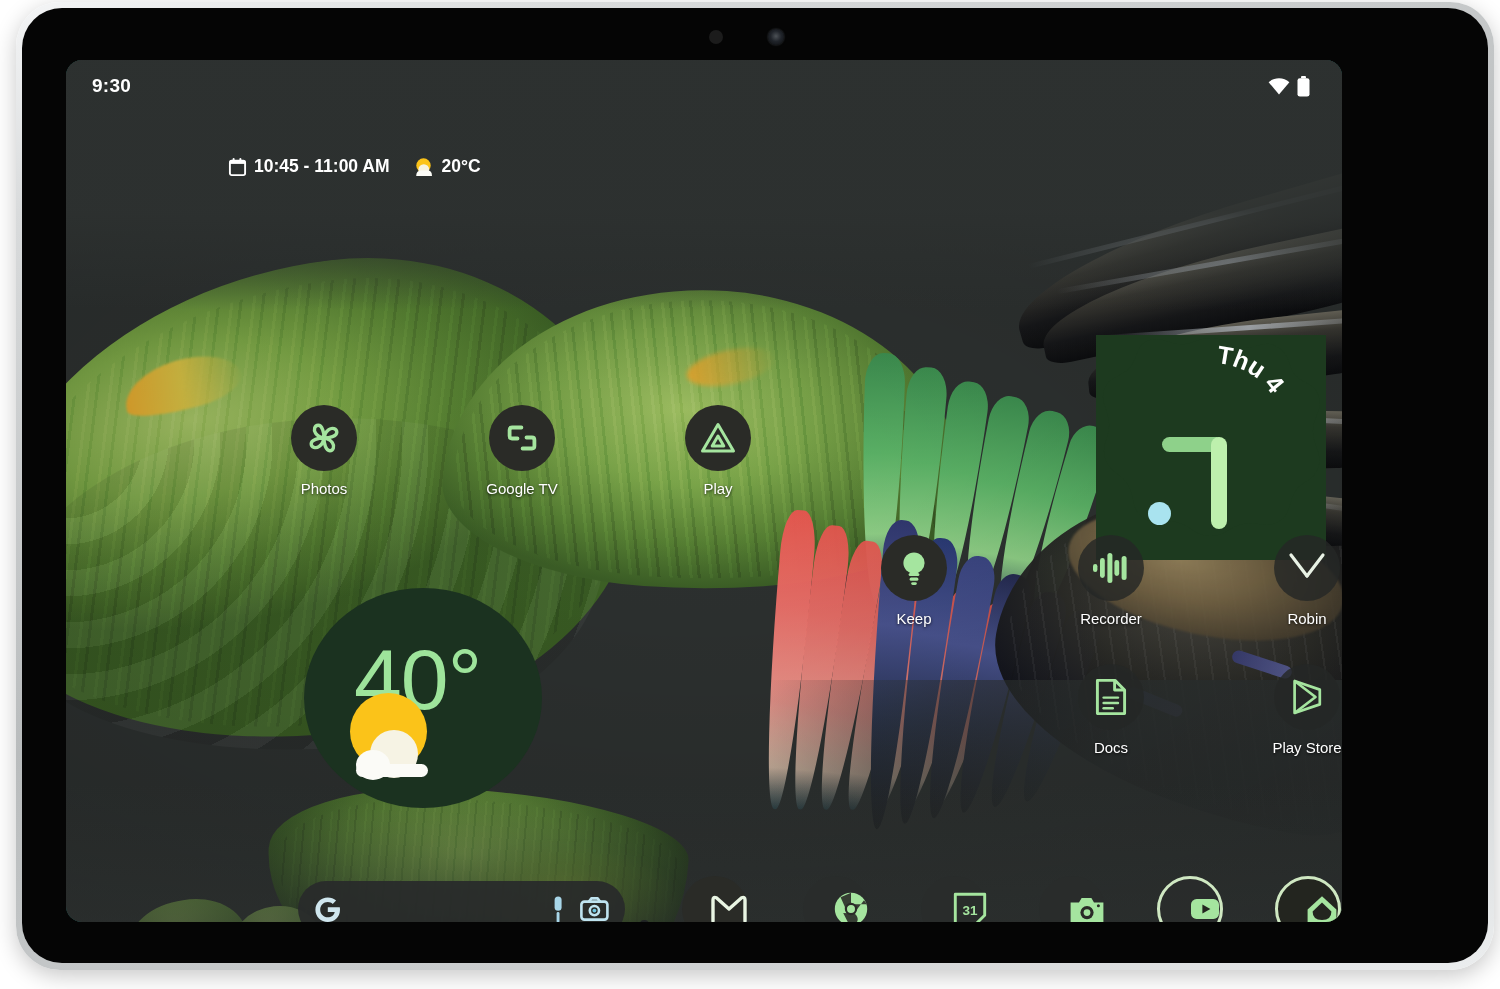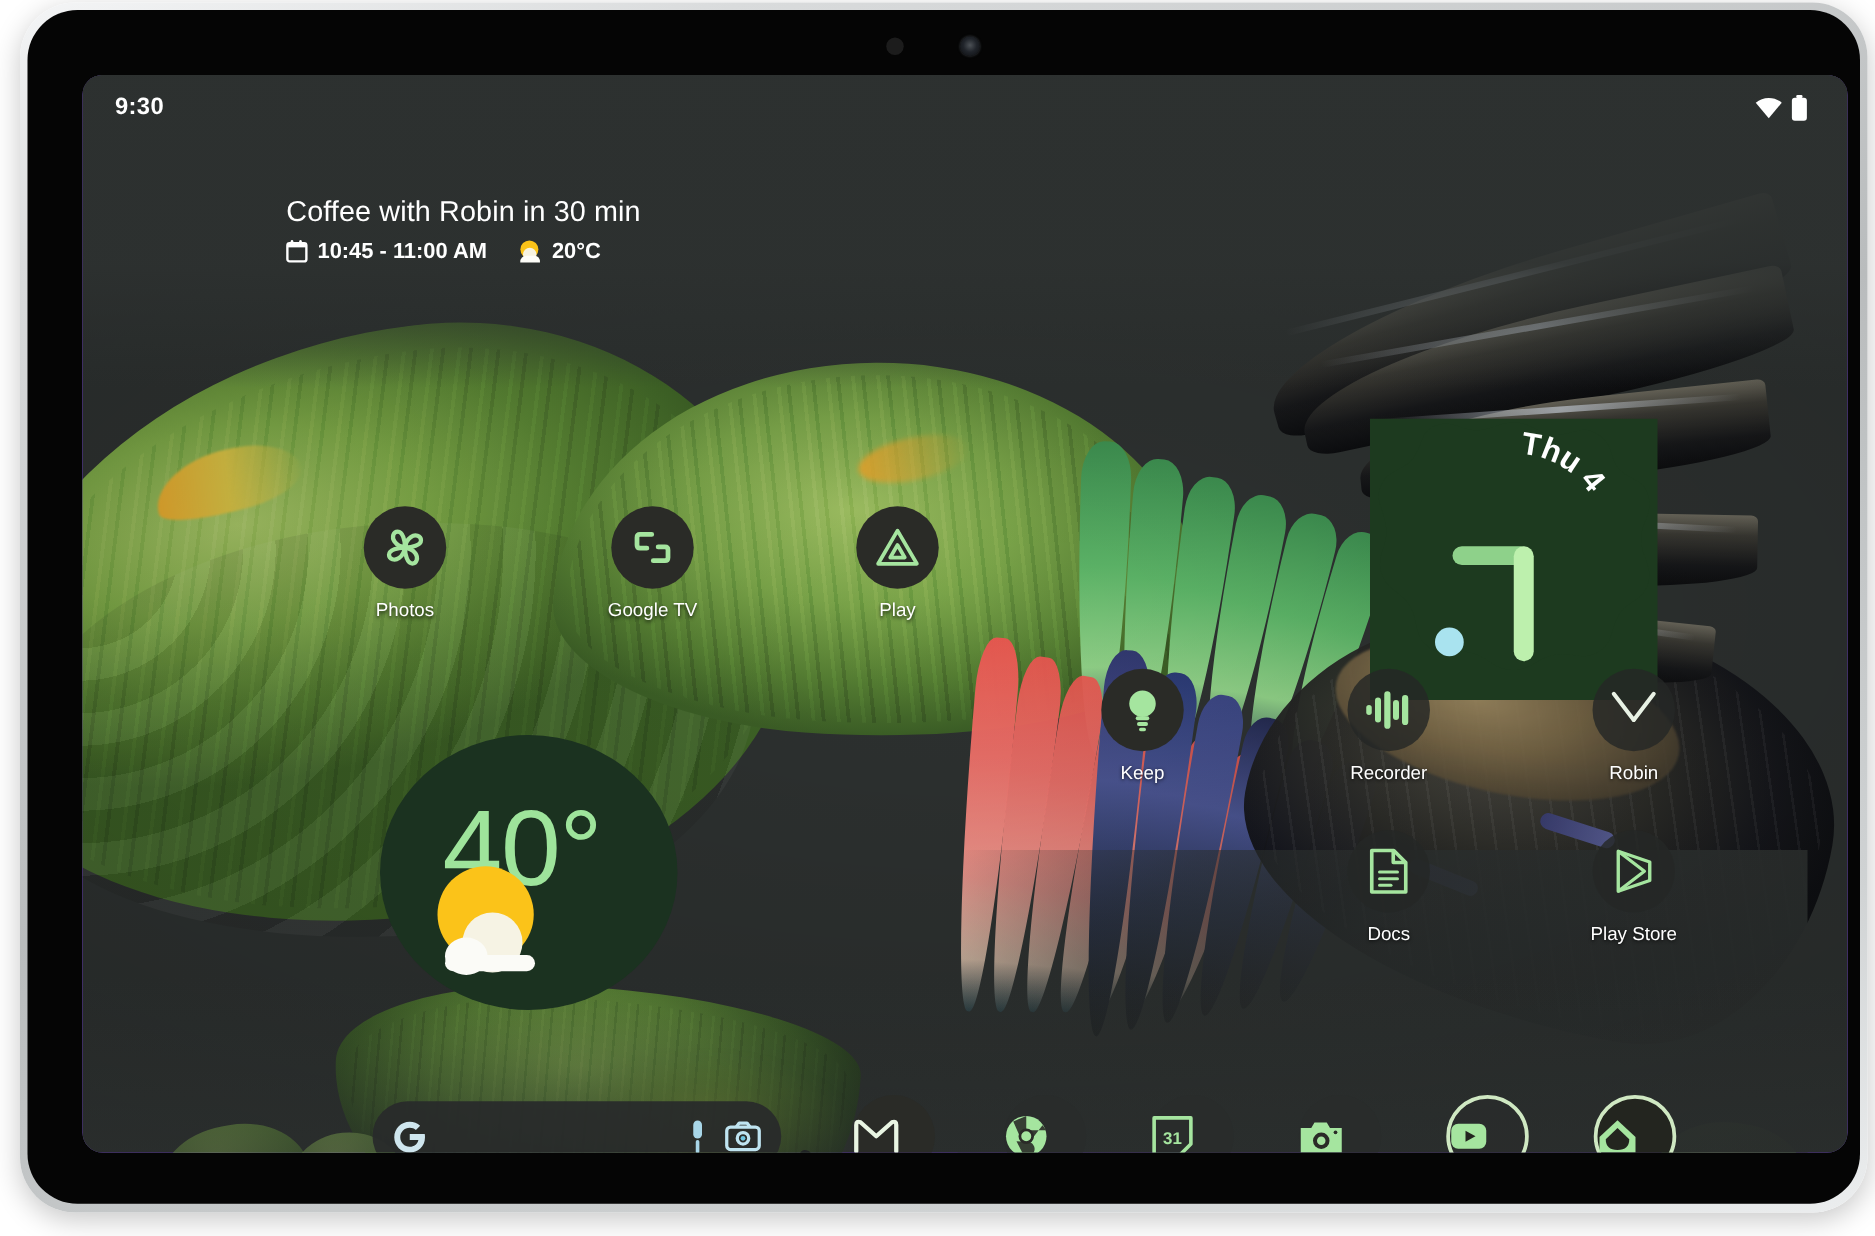--- a/index.html
+++ b/index.html
@@ -43,24 +43,24 @@
   .cam-dot.sensor { left: 687px; top: 22px; width: 14px; height: 14px; background: #1c1c1c; }
   .cam-dot.camera { left: 746px; top: 21px; width: 16px; height: 16px;
     background: radial-gradient(circle at 50% 45%, #4c5156 0%, #20242a 45%, #0b0c0e 100%);
     box-shadow: 0 0 2px rgba(120,130,140,0.5);
   }
 
   
   .screen {
     position: absolute;
     left: 66px; top: 60px;
-    width: 1412px; height: 862px;
+    width: 1276px; height: 862px;
     border-radius: 16px;
     overflow: hidden;
-    background: #8b5cf6;
+    background: #0f766e;
   }
 
   
   .wallpaper { position: absolute; inset: 0; background: #2d3130; }
   .wp-layer { position: absolute; }
 
   
   .wing-left-green {
     left: -90px; top: 205px; width: 660px; height: 470px;
     background:
@@ -407,21 +407,21 @@
   }
   .search-spacer { flex: 1; }
   .search-sep { width: 14px; }
 
   
   .dock-item {
     position: absolute;
     width: 66px; height: 66px;
     border-radius: 50%;
     background: #2a2b27;
-    display: flex; align-items: center; justify-content: flex-start;
+    display: flex; align-items: center; justify-content: flex-end;
     z-index: 22;
   }
   .dock-item.translucent { background: rgba(41,44,43,0.9); }
   .dock-item.ringed {
     background: rgba(41,44,43,0.55);
     border: 3px solid #cfe8c2;
   }
   .dock-item.ringed.solid-bg { background: #23251f; }
 
   svg { display: block; overflow: visible; }
@@ -513,21 +513,20 @@
         <span>
           <svg width="13" height="21" viewBox="0 0 13 21">
             <rect x="4" y="0" width="5" height="2.4" rx="1" fill="#ffffff"></rect>
             <rect x="0.5" y="2.2" width="12" height="18.4" rx="2.4" fill="#ffffff"></rect>
           </svg>
         </span>
       </div>
     </div>
 
     <div class="glance">
-      <div class="glance-title">Coffee with Robin in 30 min</div>
       <div class="glance-sub">
         <span>
           <svg width="17" height="18" viewBox="0 0 17 18">
             <rect x="0.9" y="2.6" width="15.2" height="14.5" rx="1.8" fill="none" stroke="#ffffff" stroke-width="1.9"></rect>
             <rect x="0.9" y="2.6" width="15.2" height="3.3" fill="#ffffff"></rect>
             <rect x="3.6" y="0" width="2" height="3.4" rx="1" fill="#ffffff"></rect>
             <rect x="10.4" y="0" width="2" height="3.4" rx="1" fill="#ffffff"></rect>
           </svg>
         </span>
         <span>10:45 - 11:00 AM</span>

